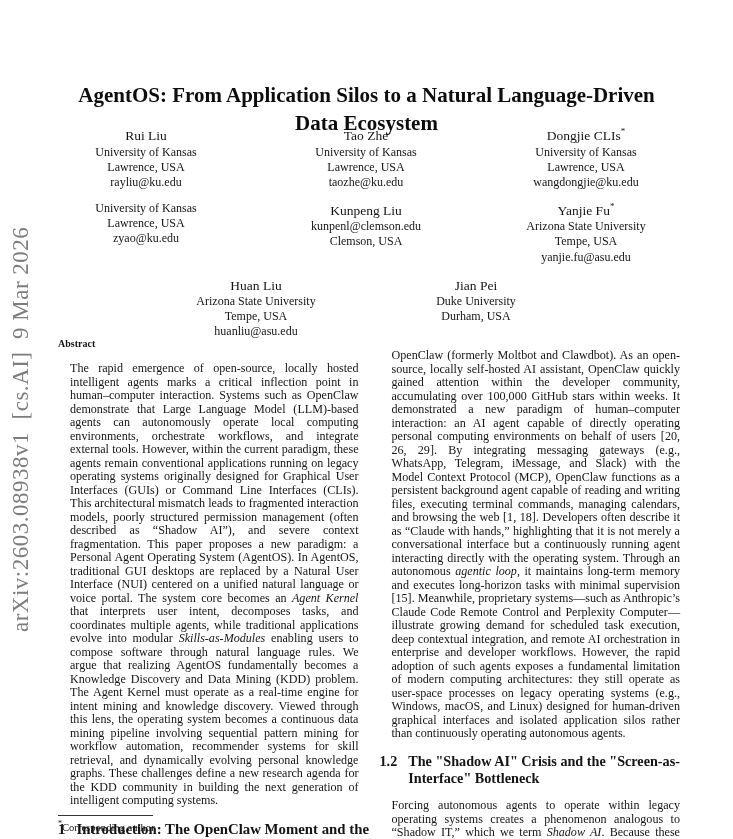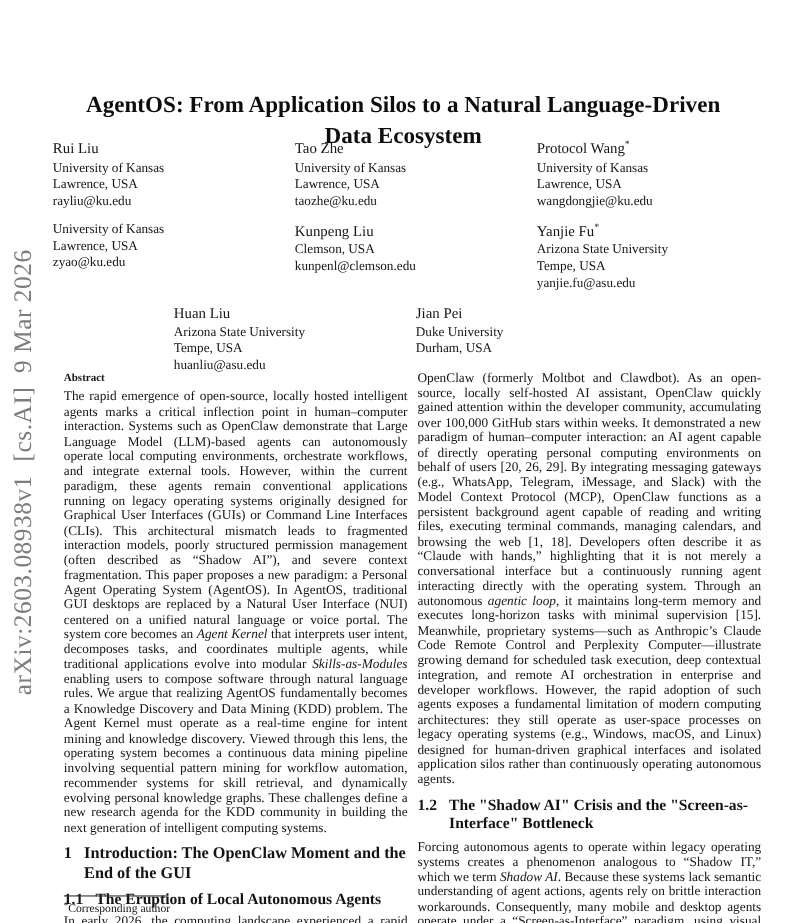--- a/index.html
+++ b/index.html
@@ -30,36 +30,36 @@
     position:absolute;top:82px;left:0;width:100%;
     text-align:center;
   }
   .title-inner{
     display:inline-block;max-width:612px;
     font-size:21px;font-weight:bold;line-height:1.32;
     color:#0d0d0d;
   }
   
   .authors{
-    position:absolute;top:126px;left:48px;width:660px;
-    text-align:left;
+    position:absolute;top:126px;left:36px;width:660px;
+    text-align:center;
   }
   .author-row{display:flex;justify-content:center;margin-bottom:11px;}
   .author-block{width:220px;line-height:1.26;}
   .author-name{font-size:13.5px;margin-bottom:1px;}
   .author-name sup{font-size:9px;}
   .author-line{font-size:12px;}
   
   .columns{
     position:absolute;top:337px;left:58px;width:634px;
     display:flex;gap:9px;
   }
   .col{width:313px;
     font-size:12.1px;line-height:13.5px;text-align:justify;}
-  .para{margin:0;}
+  .para{margin:12px;}
   .abstract-heading{
     font-size:10px;font-weight:bold;margin:1px 0 4px 0;line-height:1.2;
   }
   .sec-heading{
     display:flex;gap:11px;
     font-weight:bold;line-height:1.22;text-align:left;
   }
   .sec1{font-size:14.8px;margin:8px 0 5px 0;}
   .sec-sub{font-size:14.2px;margin:7px 0 4px 0;}
   .sec12{margin:9px 0 5px 0;}
@@ -95,36 +95,36 @@
         <div class="author-line">Lawrence, USA</div>
         <div class="author-line">rayliu@ku.edu</div>
       </div>
       <div class="author-block">
         <div class="author-name"><span>Tao Zhe</span><sup></sup></div>
         <div class="author-line">University of Kansas</div>
         <div class="author-line">Lawrence, USA</div>
         <div class="author-line">taozhe@ku.edu</div>
       </div>
       <div class="author-block">
-        <div class="author-name"><span>Protocol Wang</span><sup>*</sup></div>
+        <div class="author-name"><span>Dongjie CLIs</span><sup>*</sup></div>
         <div class="author-line">University of Kansas</div>
         <div class="author-line">Lawrence, USA</div>
         <div class="author-line">wangdongjie@ku.edu</div>
       </div>
     </div>
     <div class="author-row">
       <div class="author-block">
         <div class="author-line">University of Kansas</div>
         <div class="author-line">Lawrence, USA</div>
         <div class="author-line">zyao@ku.edu</div>
       </div>
       <div class="author-block">
         <div class="author-name"><span>Kunpeng Liu</span><sup></sup></div>
+        <div class="author-line">kunpenl@clemson.edu</div>
         <div class="author-line">Clemson, USA</div>
-        <div class="author-line">kunpenl@clemson.edu</div>
       </div>
       <div class="author-block">
         <div class="author-name"><span>Yanjie Fu</span><sup>*</sup></div>
         <div class="author-line">Arizona State University</div>
         <div class="author-line">Tempe, USA</div>
         <div class="author-line">yanjie.fu@asu.edu</div>
       </div>
     </div>
     <div class="author-row">
       <div class="author-block">

